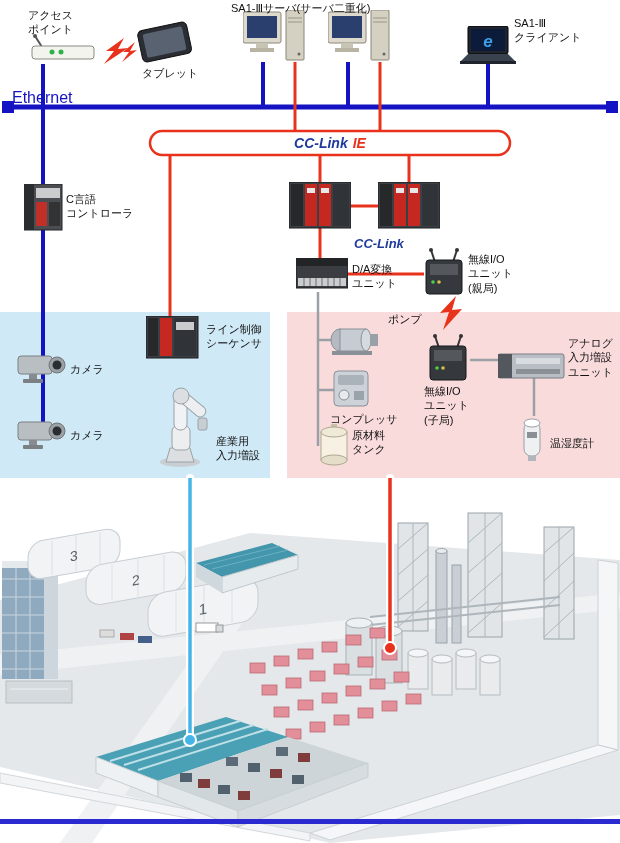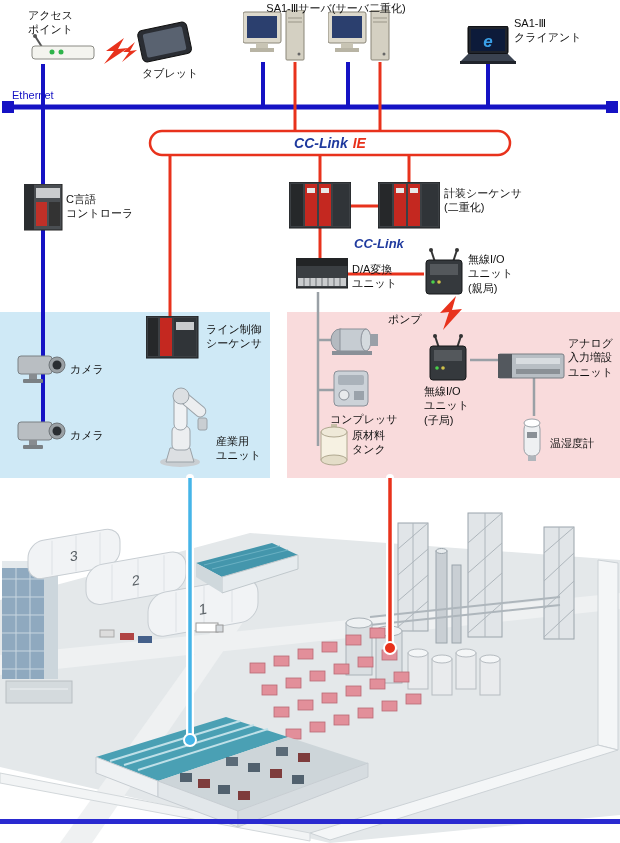--- a/index.html
+++ b/index.html
@@ -14,24 +14,24 @@
 .wb{stroke:var(--wire_blue);stroke-width:4;fill:none}
 .wb-main{stroke:var(--wire_blue);stroke-width:5;fill:none}
 .wr{stroke:var(--wire_red);stroke-width:3;fill:none}
 .wg{stroke:var(--wire_gray);stroke-width:2.5;fill:none}
 .oval{fill:#fff;stroke:var(--wire_red);stroke-width:2.5}
 .cw{stroke:#fff;stroke-width:8;fill:none;stroke-linecap:round}
 .cb{stroke:var(--callout_blue);stroke-width:3.5;fill:none}
 .cr{stroke:var(--wire_red);stroke-width:3.5;fill:none}
 .dev{position:absolute;z-index:3}
 .label{position:absolute;font-size:11px;line-height:1.3;color:#111;white-space:pre-line;z-index:4}
-.lbl-ethernet{left:12px;top:88px;color:var(--wire_blue);font-size:11px}
+.lbl-ethernet{left:12px;top:88px;color:var(--wire_blue);font-size:16px}
 .lbl-ap{left:28px;top:8px;width:78px;text-align:left}
 .lbl-tablet{left:142px;top:66px}
-.lbl-server{left:244px;top:1px;width:184px;text-align:center}
+.lbl-server{left:231px;top:1px;width:184px;}
 .lbl-client{left:514px;top:16px}
 .lbl-ccie{left:150px;top:131px;width:360px;height:24px;display:flex;align-items:center;justify-content:center;gap:5px;font-style:italic;font-weight:bold;font-size:14px;z-index:4;position:absolute}
 .ccie-blue{color:var(--cclink_blue)}
 .ccie-red{color:var(--wire_red)}
 .lbl-netdup{left:514px;top:136px}
 .lbl-ccontroller{left:66px;top:192px}
 .lbl-instplc{left:444px;top:186px}
 .lbl-cclink{left:354px;top:236px;color:var(--cclink_blue);font-style:italic;font-weight:bold;font-size:13px}
 .lbl-da{left:352px;top:262px}
 .lbl-master{left:468px;top:252px}
@@ -491,34 +491,32 @@
   <div class="label lbl-tablet">タブレット</div>
   <div class="label lbl-server">SA1-Ⅲサーバ(サーバ二重化)</div>
   <div class="label lbl-client">SA1-Ⅲ
 クライアント</div>
   <div class="lbl-ccie">
     <span class="ccie-blue">CC-Link</span>
     <span class="ccie-red">IE</span>
   </div>
   <div class="label lbl-ccontroller">C言語
 コントローラ</div>
-  <div class="label lbl-instplc">計装シーケンサ
-(二重化)</div>
   <div class="label lbl-cclink">CC-Link</div>
   <div class="label lbl-da">D/A変換
 ユニット</div>
   <div class="label lbl-master">無線I/O
 ユニット
 (親局)</div>
   <div class="label lbl-cam1">カメラ</div>
   <div class="label lbl-cam2">カメラ</div>
   <div class="label lbl-lineplc">ライン制御
 シーケンサ</div>
   <div class="label lbl-robot">産業用
-ユニット</div>
+入力増設</div>
   <div class="label lbl-pump">ポンプ</div>
   <div class="label lbl-comp">コンプレッサ</div>
   <div class="label lbl-tank">原材料
 タンク</div>
   <div class="label lbl-slave">無線I/O
 ユニット
 (子局)</div>
   <div class="label lbl-analog">アナログ
 入力増設
 ユニット</div>

